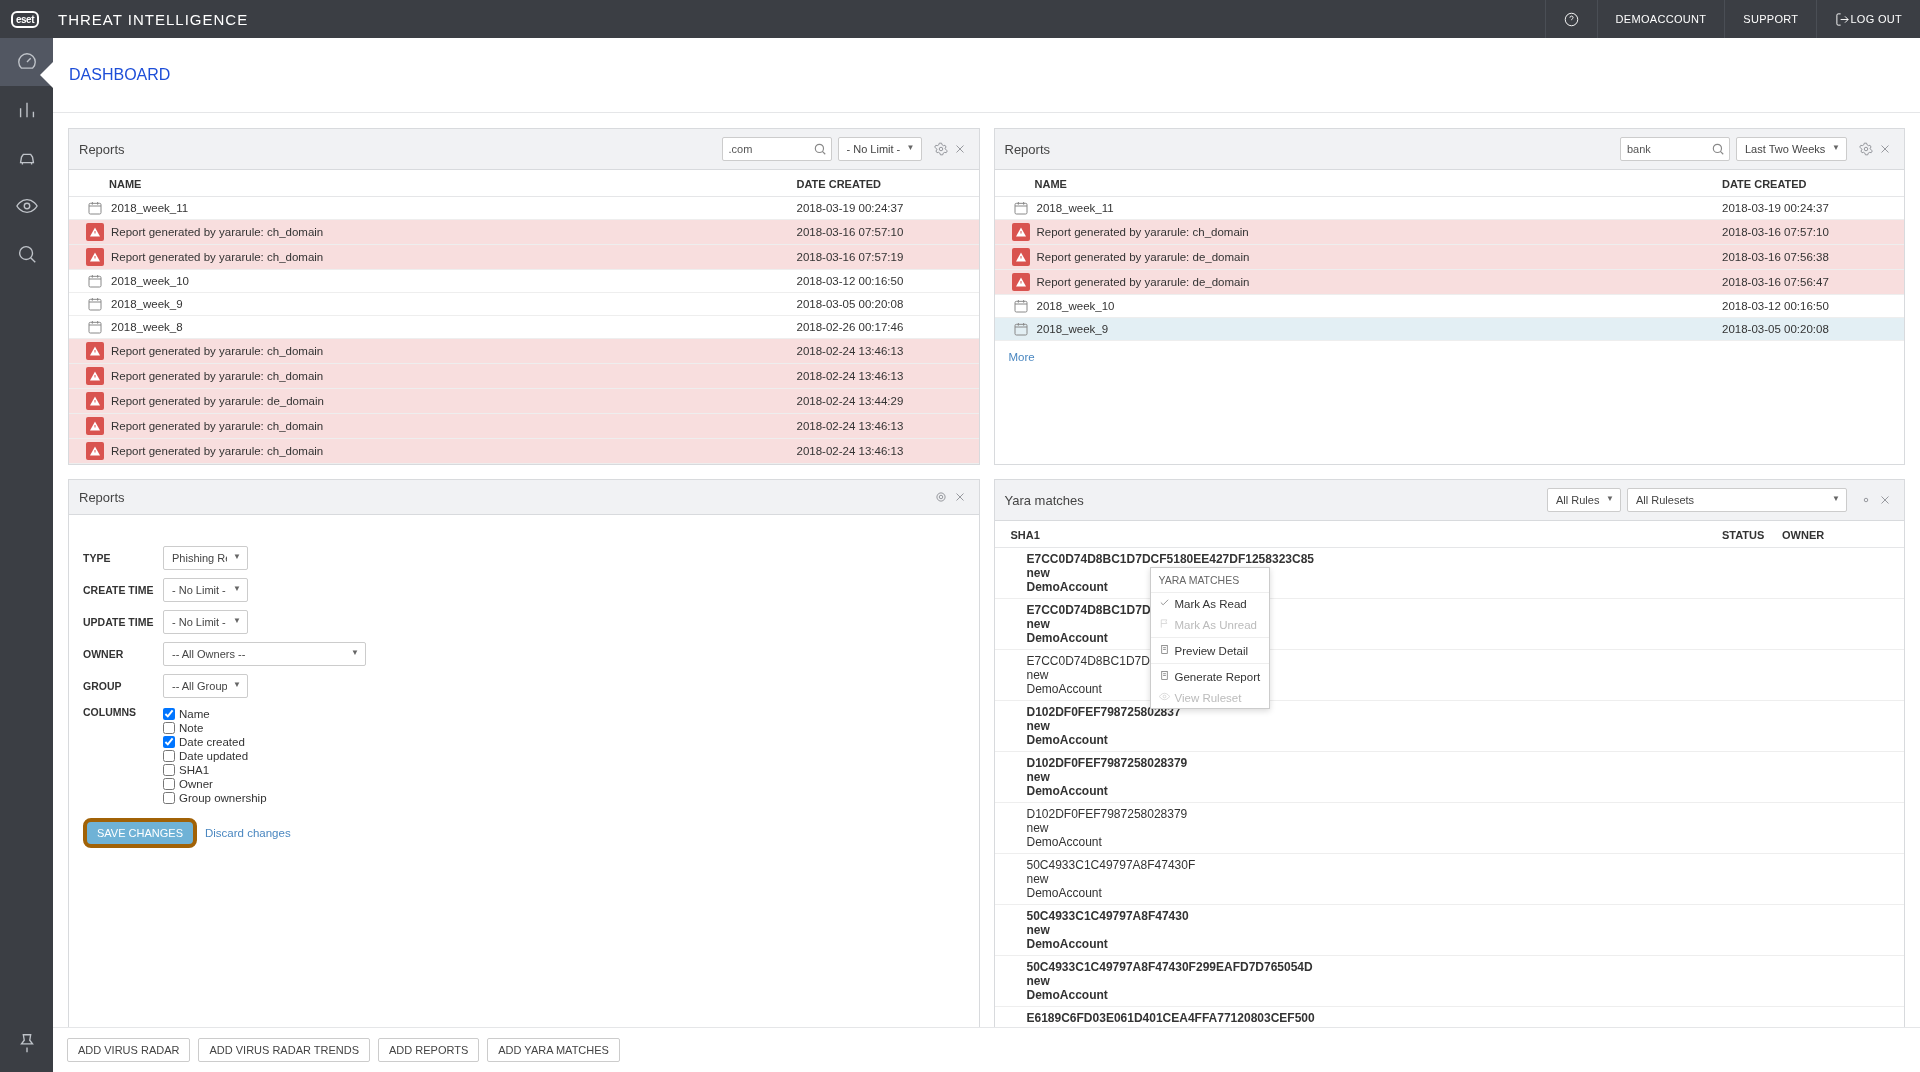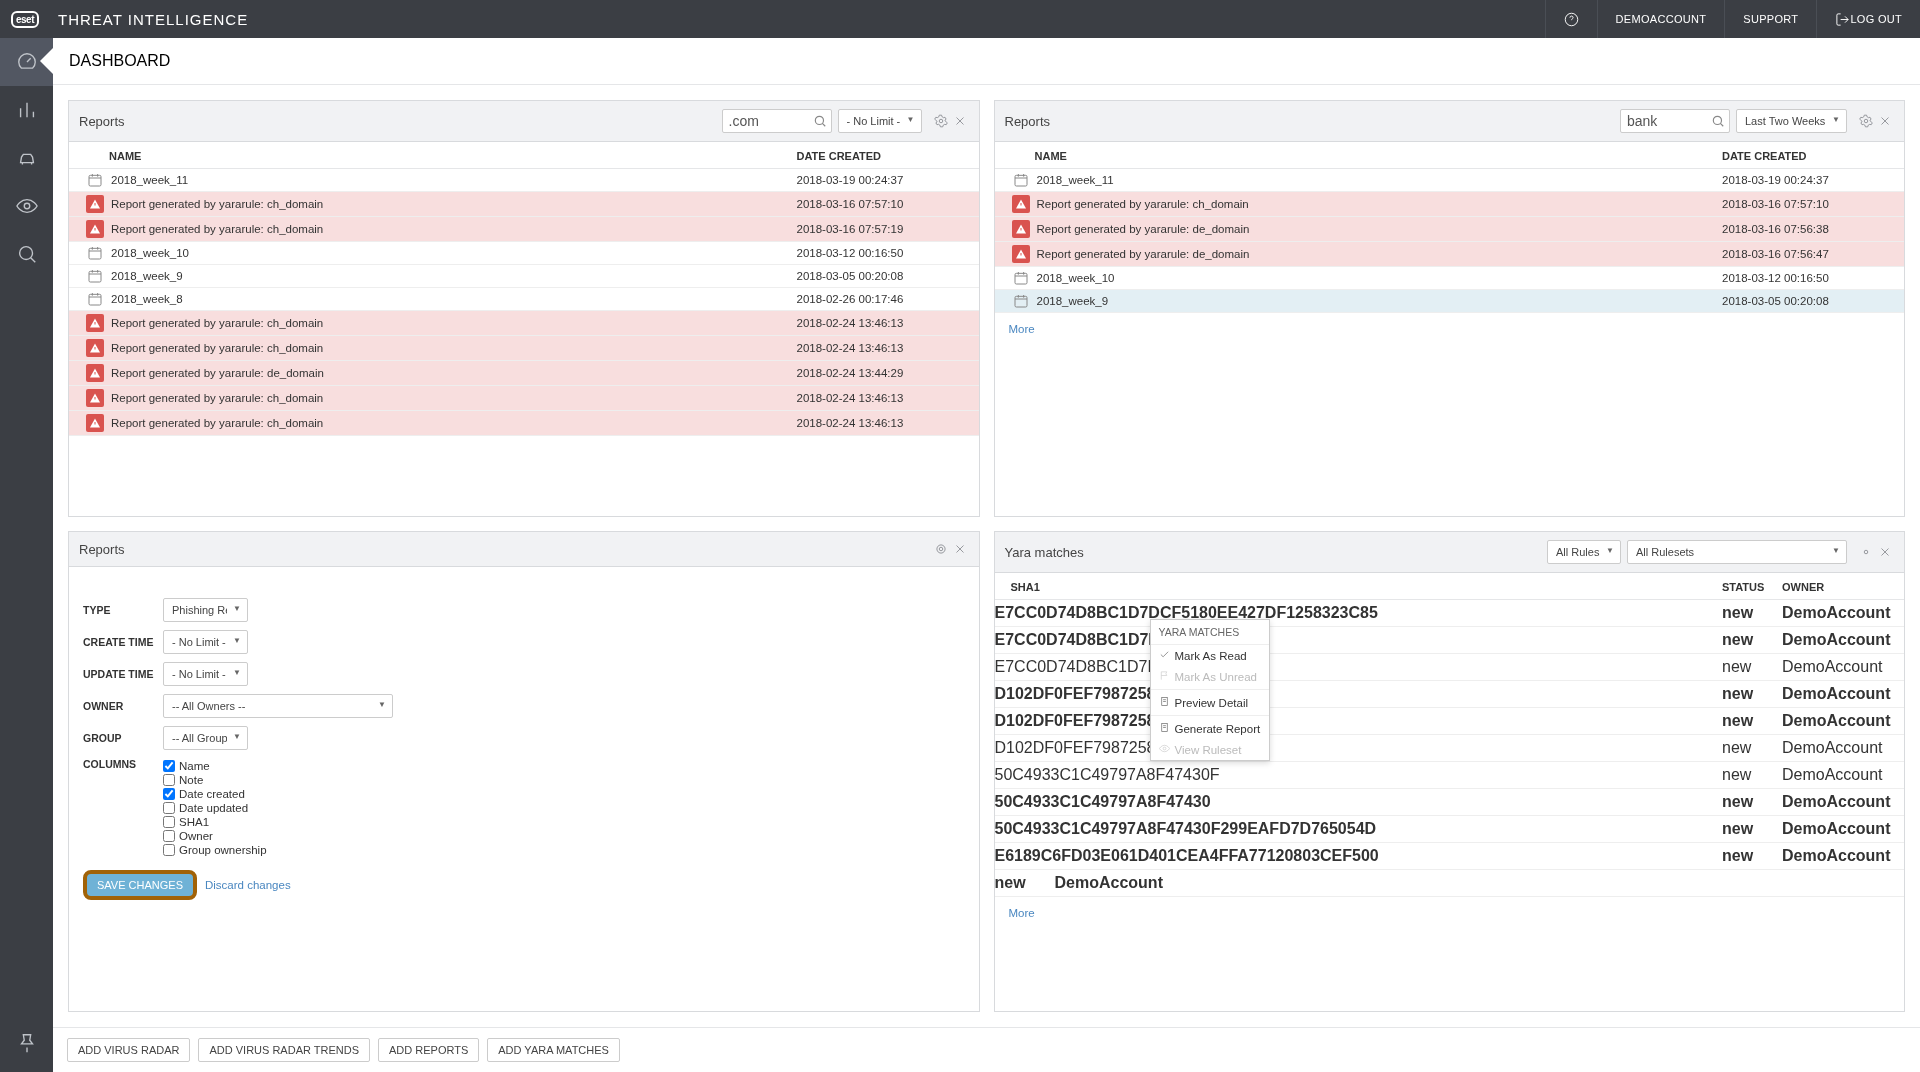--- a/index.html
+++ b/index.html
@@ -20,32 +20,32 @@
   
   .rail { position:absolute; top:38px; left:0; bottom:0; width:53px; background:#3b3e44; display:flex; flex-direction:column; align-items:center; }
   .rail-item { width:100%; height:48px; display:flex; align-items:center; justify-content:center; cursor:pointer; }
   .rail-item.active { background:#525762; }
   .rail-item svg { width:22px; height:22px; stroke:#bfc3c9; fill:none; stroke-width:1.5; }
   .rail-spacer { flex:1; }
   .rail-bottom { padding-bottom:10px; }
 
   
   .main { position:absolute; top:38px; left:53px; right:0; bottom:0; background:#fff; display:flex; flex-direction:column; }
-  .page-header { padding:14px 16px; font-size:16px; font-weight:400; color:#000000; position:relative; border-bottom:1px solid #e5e6e8; }
+  .page-header { padding:28px 16px; font-size:16px; font-weight:400; color:#1d4ed8; position:relative; border-bottom:1px solid #e5e6e8; }
   .arrow-in { position:absolute; left:-13px; top:50%; margin-top:-13px; width:0;height:0; border-style:solid; border-width:13px 13px 13px 0; border-color:transparent #fff transparent transparent; }
   .arrow-in::after{ content:""; position:absolute; left:-1px; top:-14px; border-style:solid; border-width:14px 14px 14px 0; border-color:transparent #3b3e44 transparent transparent; z-index:-1;}
   .content { flex:1; padding:15px 15px 60px; background:#fff; display:grid; grid-template-columns:1fr 1fr; grid-auto-rows:minmax(300px,auto); gap:14px; }
 
   
   .panel { border:1px solid #d8dadd; background:#fff; display:flex; flex-direction:column; }
   .panel-hd { background:#f1f2f4; border-bottom:1px solid #d8dadd; padding:8px 10px; display:flex; align-items:center; gap:6px; }
   .panel-title { font-size:13px; color:#444; font-weight:400; }
   .panel-hd .grow { flex:1; }
   .search { position:relative; }
-  .search input { width:110px; height:24px; border:1px solid #ccc; border-radius:2px; padding:0 22px 0 6px; font-size:14px; color:#555;}
+  .search input { width:110px; height:24px; border:1px solid #ccc; border-radius:2px; padding:0 22px 0 6px; font-size:11px; color:#555;}
   .search svg { position:absolute; right:5px; top:5px; width:14px;height:14px; stroke:#888; fill:none; stroke-width:2;}
   .select { position:relative; }
   .select select { -webkit-appearance:none; appearance:none; height:24px; border:1px solid #ccc; border-radius:2px; padding:0 20px 0 8px; font-size:11px; color:#444; background:#fff;}
   .select::after { content:"▼"; position:absolute; right:7px; top:6px; font-size:8px; color:#666; pointer-events:none;}
   .panel-actions { display:flex; gap:1px; margin-left:4px;}
   .panel-icon-btn { width:18px; height:18px; display:flex; align-items:center; justify-content:center; cursor:pointer; color:#8a8d92;}
   .panel-icon-btn svg { width:14px; height:14px; stroke:#8a8d92; fill:none; stroke-width:1.5;}
 
   .panel-body { flex:1; overflow:auto; position:relative; }
   .tbl-head { display:flex; padding:8px 12px 6px 40px; font-size:11px; font-weight:700; color:#333; border-bottom:1px solid #e5e6e8; }
@@ -65,31 +65,31 @@
   
   .scroll-area::-webkit-scrollbar{width:10px;}
   .scroll-area::-webkit-scrollbar-track{background:#f0f1f3;}
   .scroll-area::-webkit-scrollbar-thumb{background:#c1c4c9;border-radius:2px;}
 
   
   .form-row{ display:flex; align-items:center; padding:4px 0;}
   .form-lbl{ width:80px; font-size:10.5px; font-weight:700; color:#333;}
   .form-panel-body{ padding:27px 14px;}
   .select-sm select{width:85px;}
-  .select-md select{width:230px;}
+  .select-md select{width:203px;}
   .chk-list{display:flex;flex-direction:column;gap:2px;padding-top:2px;}
   .chk-item{display:flex;align-items:center;gap:4px;font-size:11.5px;}
   .chk-item input{width:12px;height:12px;}
   .btn-blue{background:#6fb2d6;border:4px solid #a16207;color:#fff;padding:5px 10px;font-size:11px;cursor:pointer;border-radius:8px;}
   .link{color:#4a87c0;font-size:11.5px;cursor:pointer;margin-left:8px;}
 
   
   .y-head{display:flex;padding:8px 12px 6px 16px;font-size:11px;font-weight:700;border-bottom:1px solid #e5e6e8;}
   .y-head .c-sha{flex:1;} .y-head .c-st{width:60px;} .y-head .c-ow{width:110px;}
-  .y-row{display:flex;padding:4px 12px 4px 0;font-size:16px;border-bottom:1px solid #eee;font-weight:700;}
+  .y-row{display:flex;padding:4px 12px 4px 32px;font-size:12px;border-bottom:1px solid #eee;font-weight:700;flex-direction:column;}
   .y-row.reg{font-weight:400;}
   .y-row .c-sha{flex:1;} .y-row .c-st{width:60px;} .y-row .c-ow{width:110px;}
 
   
   .context-menu{position:absolute;background:#fff;border:1px solid #ccc;box-shadow:0 2px 6px rgba(0,0,0,.15);width:120px;font-size:11.5px;z-index:10;}
   .context-menu .cm-title{padding:6px 8px;color:#666;font-size:10.5px;border-bottom:1px solid #eee;}
   .context-menu .cm-item{padding:4px 8px;display:flex;align-items:center;gap:5px;cursor:pointer;}
   .context-menu .cm-item.disabled{color:#bbb;cursor:default;}
   .context-menu .cm-sep{height:1px;background:#eee;margin:2px 0;}
   .context-menu svg{width:11px;height:11px;stroke:#666;fill:none;stroke-width:1.5;}

